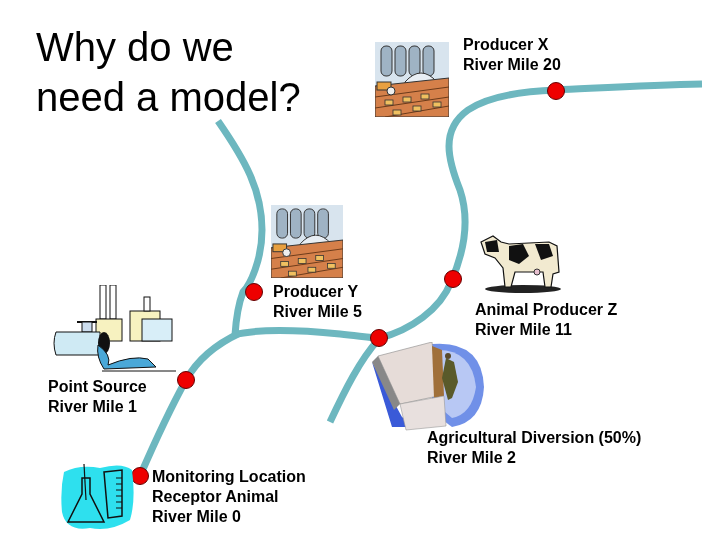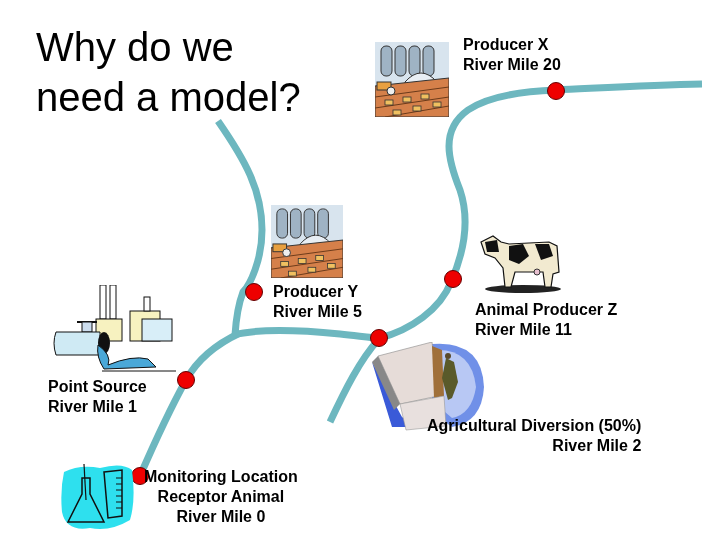--- a/index.html
+++ b/index.html
@@ -150,38 +150,38 @@
     <path d="M66 8 Q100 8 104 45 Q100 72 80 76 L66 64 Z" fill="#b8c8f4"></path>
     <path d="M0 20 L30 75 L45 85 L20 85 Z" fill="#3a5ad8"></path>
     <path d="M6 14 L60 0 L66 54 L28 62 Z" fill="#e6dcd8" stroke="#888" stroke-width="0.6"></path>
     <path d="M6 14 L28 62 L22 68 L0 20 Z" fill="#888"></path>
     <path d="M60 4 L70 8 L72 54 L62 56 Z" fill="#a0703a"></path>
     <path d="M28 62 L72 54 L74 84 L34 88 Z" fill="#e8e0de" stroke="#999" stroke-width="0.6"></path>
     <path d="M74 16 L82 20 L86 40 L80 56 L76 58 L70 36 Z" fill="#5a5a2a"></path>
     <circle cx="76" cy="14" r="3" fill="#5a4a2a"></circle>
   </svg>
 </div>
-<div class="label" style="left:427px; top:416px;text-align:right;">
+<div class="label" style="left:427px; top:428px;">
   <span>Agricultural Diversion (50%)</span>
   <span>River Mile 2</span>
 </div>
 
 <div class="icon" style="left:60px; top:460px; width:76px; height:72px;">
   <svg width="76" height="72" viewBox="0 0 76 72">
     <path d="M4 12 Q20 4 40 8 Q62 2 72 10 Q76 40 70 60 Q50 72 30 68 Q6 72 2 52 Q0 30 4 12 Z" fill="#2ee0ee"></path>
     <path d="M22 18 L30 18 L30 34 L44 62 L8 62 L22 34 Z" fill="none" stroke="#111" stroke-width="1.5"></path>
     <line x1="24" y1="4" x2="26" y2="40" stroke="#111" stroke-width="1.2"></line>
     <path d="M44 12 L62 10 L62 56 L48 58 Z" fill="none" stroke="#111" stroke-width="1.5"></path>
     <g stroke="#111" stroke-width="1">
         <line x1="56" y1="18" x2="62" y2="18"></line>
         <line x1="56" y1="24" x2="62" y2="24"></line>
         <line x1="56" y1="30" x2="62" y2="30"></line>
         <line x1="56" y1="36" x2="62" y2="36"></line>
         <line x1="56" y1="42" x2="62" y2="42"></line>
         <line x1="56" y1="48" x2="62" y2="48"></line>
       </g>
   </svg>
 </div>
-<div class="label" style="left:144px; top:467px;text-align:center;">
+<div class="label" style="left:152px; top:467px;">
   <span>Monitoring Location</span>
   <span>Receptor Animal</span>
   <span>River Mile 0</span>
 </div>
 
 </body></html>

